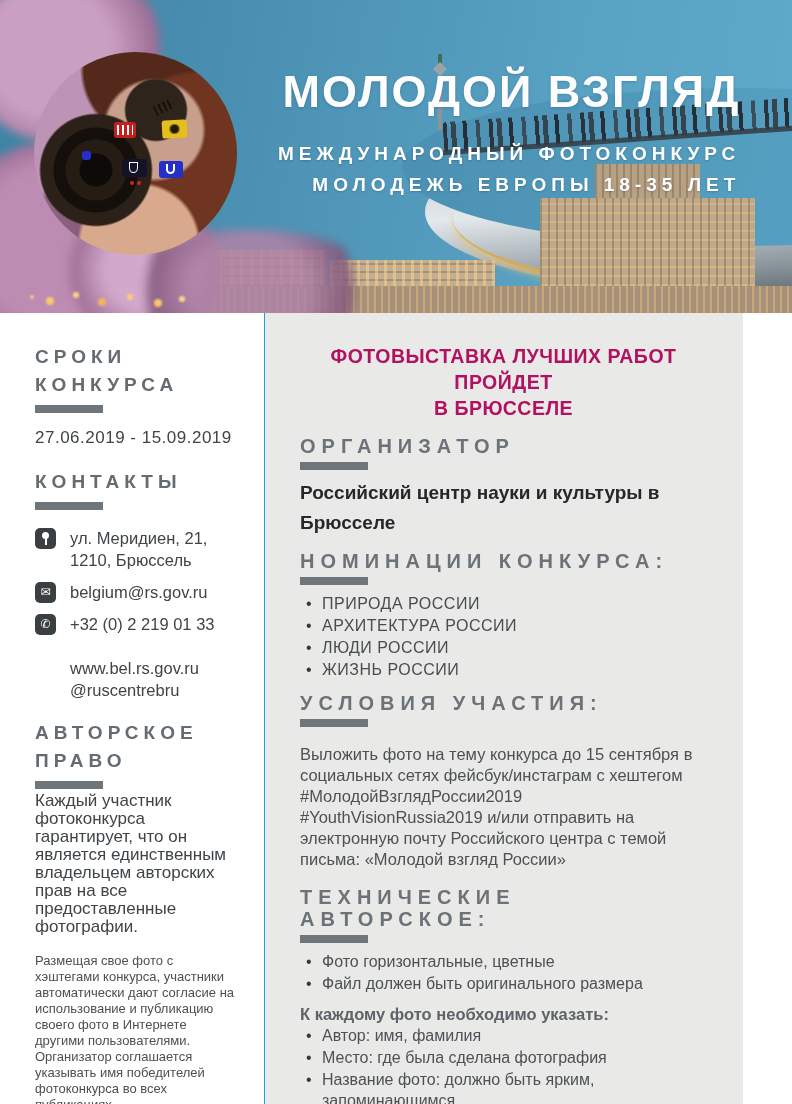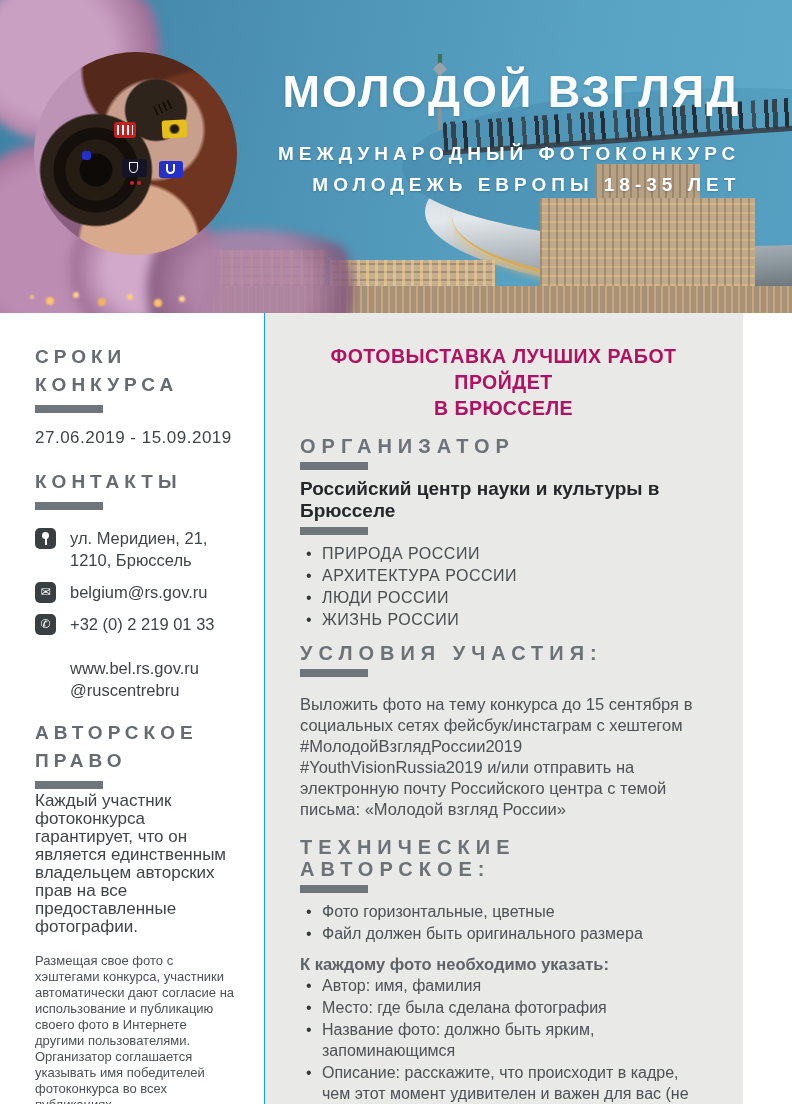--- a/index.html
+++ b/index.html
@@ -131,21 +131,21 @@
   .copyright { margin-top:18px; }
   .copy-text { margin-top:3px; font-size:17px; line-height:18px; color:#3e4448; }
   .copy-note { margin-top:14px; font-size:13px; line-height:16px; color:#4a5054; }
 
   .banner { text-align:center; font-size:19.5px; line-height:26px; font-weight:700; color:#b01160;
     letter-spacing:.5px; }
   .main-h3 { margin:12px 0 0; font-size:20px; line-height:22px; font-weight:700; color:#6b7278;
     letter-spacing:6px; }
   .main-h3.first { margin-top:14px; }
   .main-panel .bar { margin-top:5px; margin-bottom:8px; }
-  .org-name { font-size:19px; line-height:22px; font-weight:700; color:#24282b; }
+  .org-name { font-size:19px; line-height:30px; font-weight:700; color:#24282b; }
   .blist { margin:0; padding:0 0 0 20px; list-style:none; }
   .blist li { position:relative; font-size:16px; line-height:21px; color:#4b5155; padding-left:2px;
     margin-top:1px; }
   .blist li::before { content:"•"; position:absolute; left:-14px; color:#33383c; }
   .blist.caps li { letter-spacing:.5px; color:#474d51; }
   .para { font-size:16.5px; line-height:21px; color:#4b5155; max-width:452px; }
   .info-title { margin-top:10px; font-size:16.5px; line-height:20px; font-weight:700; color:#5d6368; }
 </style>
 </head>
 <body>
@@ -243,20 +243,21 @@
     <main class="main-panel">
       <div class="banner">
         <span>ФОТОВЫСТАВКА ЛУЧШИХ РАБОТ ПРОЙДЕТ</span><br>
         <span>В БРЮССЕЛЕ</span>
       </div>
 
       <h3 class="main-h3 first">ОРГАНИЗАТОР</h3>
       <div class="bar"></div>
       <div class="org-name">Российский центр науки и культуры в Брюсселе</div>
 
+      <h3 class="main-h3">НОМИНАЦИИ КОНКУРСА:</h3>
       <div class="bar"></div>
       <ul class="blist caps">
         <li>ПРИРОДА РОССИИ</li>
         <li>АРХИТЕКТУРА РОССИИ</li>
         <li>ЛЮДИ РОССИИ</li>
         <li>ЖИЗНЬ РОССИИ</li>
       </ul>
 
       <h3 class="main-h3">УСЛОВИЯ УЧАСТИЯ:</h3>
       <div class="bar"></div>

